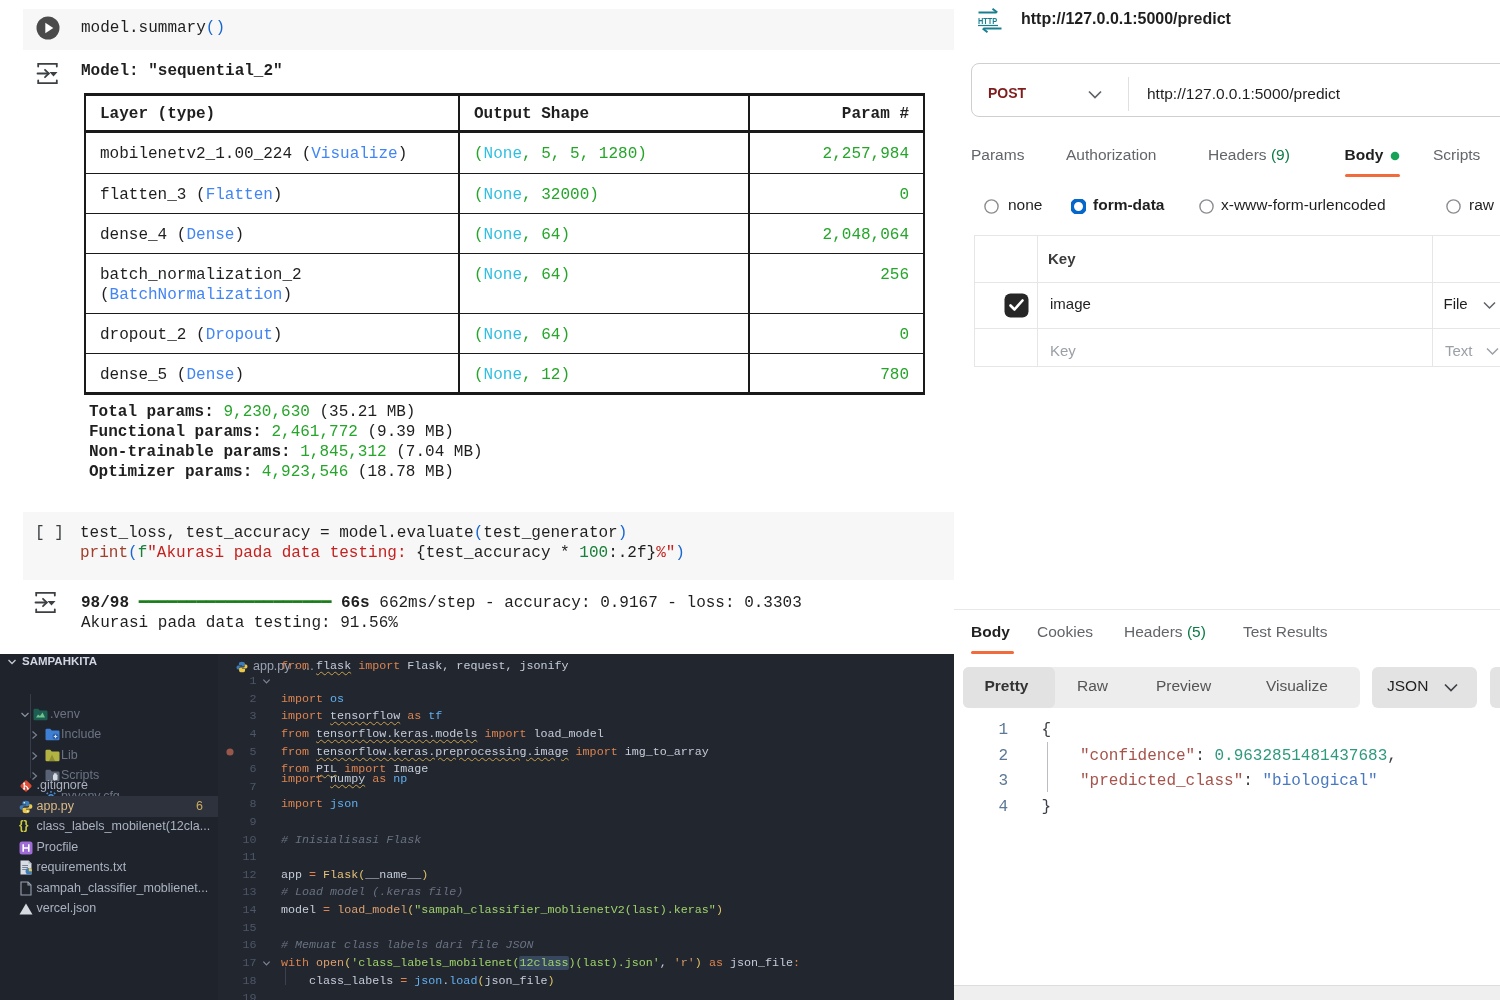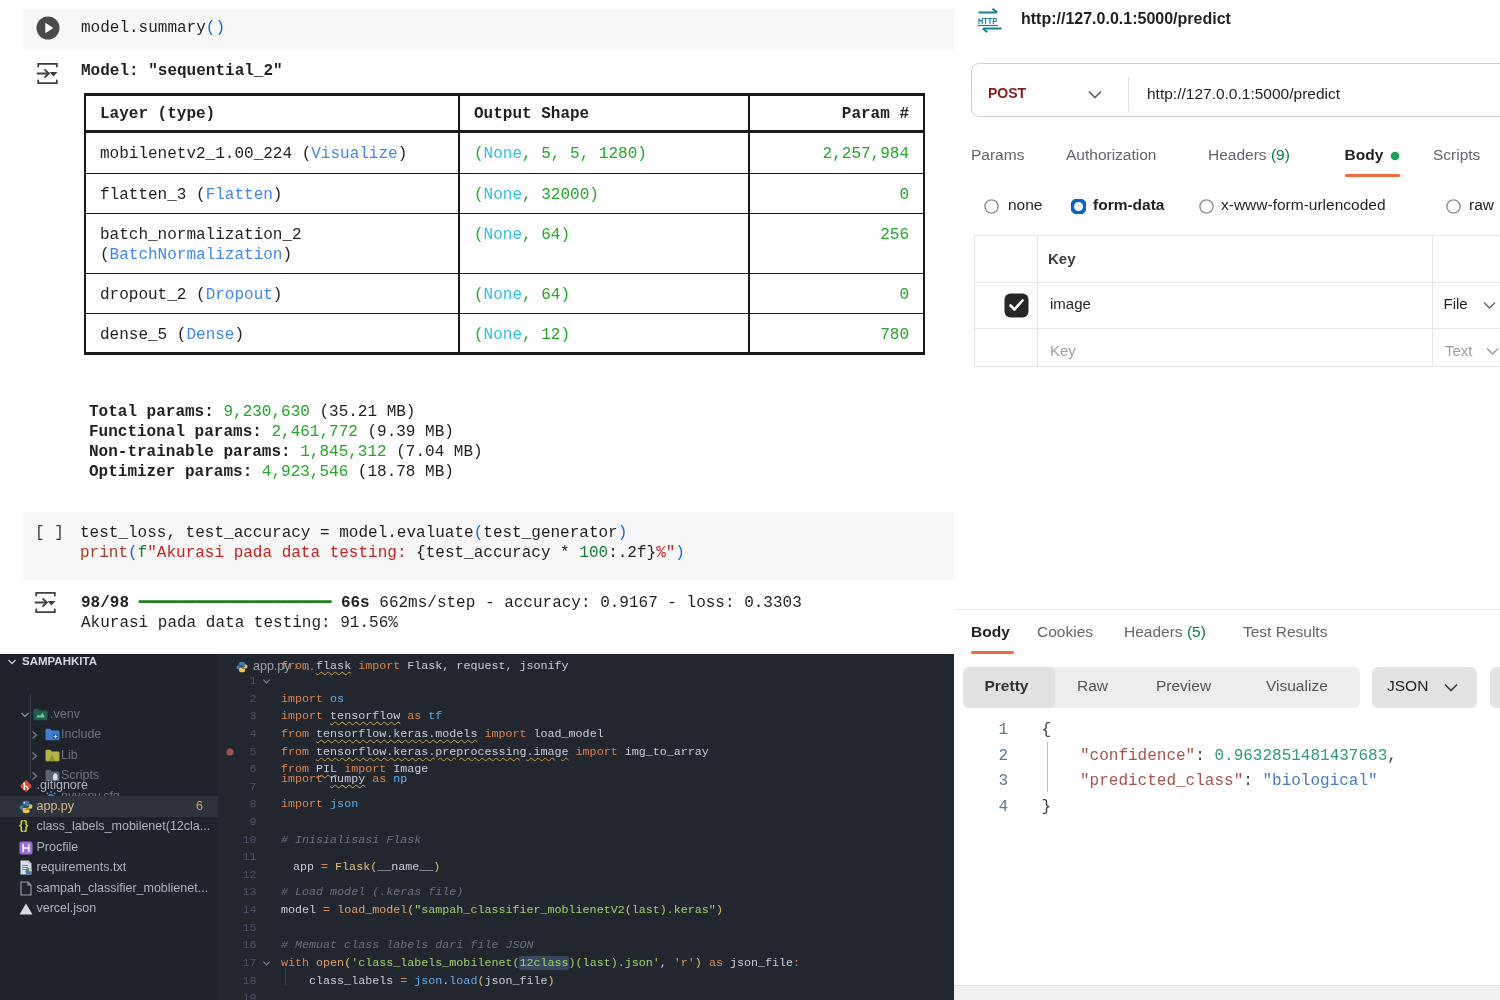--- a/index.html
+++ b/index.html
@@ -83,20 +83,25 @@
       <tr style="height:42px;">
             <td>mobilenetv2_1.00_224 (<span class="kblue">Visualize</span>)</td>
             <td><span class="kgreen">(<span class="kcyan">None</span>, 5, 5, 1280)</span></td>
             <td class="num kgreen">2,257,984</td>
           </tr>
       <tr style="height:40px;">
             <td>flatten_3 (<span class="kblue">Flatten</span>)</td>
             <td><span class="kgreen">(<span class="kcyan">None</span>, 32000)</span></td>
             <td class="num kgreen">0</td>
           </tr>
+      <tr style="height:40px;">
+            <td>dense_4 (<span class="kblue">Dense</span>)</td>
+            <td><span class="kgreen">(<span class="kcyan">None</span>, 64)</span></td>
+            <td class="num kgreen">2,048,064</td>
+          </tr>
       <tr style="height:60px;">
             <td style="line-height:20px;">batch_normalization_2
 (<span class="kblue">BatchNormalization</span>)</td>
             <td><span class="kgreen">(<span class="kcyan">None</span>, 64)</span></td>
             <td class="num kgreen">256</td>
           </tr>
       <tr style="height:40px;">
             <td>dropout_2 (<span class="kblue">Dropout</span>)</td>
             <td><span class="kgreen">(<span class="kcyan">None</span>, 64)</span></td>
             <td class="num kgreen">0</td>
@@ -280,21 +285,21 @@
         </svg>
       <div class="eline" style="left:281px; top:3px;"><span class="kw">from</span> <span class="sq">flask</span> <span class="kw">import</span> Flask, request, jsonify</div>
       <div class="eline" style="left:281px; top:35.6px;"><span class="kw">import</span> <span class="bl">os</span></div>
       <div class="eline" style="left:281px; top:53.2px;"><span class="kw">import</span> <span class="sq">tensorflow</span> <span class="kw">as</span> <span class="bl">tf</span></div>
       <div class="eline" style="left:281px; top:70.9px;"><span class="kw">from</span> <span class="sq">tensorflow.keras.models</span> <span class="kw">import</span> load_model</div>
       <div class="eline" style="left:281px; top:88.5px;"><span class="kw">from</span> <span class="sq">tensorflow.keras.preprocessing.image</span> <span class="kw">import</span> img_to_array</div>
       <div class="eline" style="left:281px; top:106.1px;"><span class="kw">from</span> <span class="sq">PIL</span> <span class="kw">import</span> Image</div>
       <div class="eline" style="left:281px; top:116px;"><span class="kw">import</span> <span class="sq">numpy</span> <span class="kw">as</span> <span class="bl">np</span></div>
       <div class="eline" style="left:281px; top:141.3px;"><span class="kw">import</span> <span class="bl">json</span></div>
       <div class="eline" style="left:281px; top:176.6px;"><span class="cm"># Inisialisasi Flask</span></div>
-      <div class="eline" style="left:281px; top:204px;margin-left:12px;">app <span class="kw">=</span> <span class="cls">Flask</span><span class="br">(</span>__name__<span class="br">)</span></div>
+      <div class="eline" style="left:281px; top:212px;">app <span class="kw">=</span> <span class="cls">Flask</span><span class="br">(</span>__name__<span class="br">)</span></div>
       <div class="eline" style="left:281px; top:229.4px;"><span class="cm"># Load model (.keras file)</span></div>
       <div class="eline" style="left:281px; top:247.1px;">model <span class="kw">=</span> <span class="fn">load_model</span><span class="br">(</span><span class="st">"sampah_classifier_moblienetV2(last).keras"</span><span class="br">)</span></div>
       <div class="eline" style="left:281px; top:282.3px;"><span class="cm"># Memuat class labels dari file JSON</span></div>
       <div class="eline" style="left:281px; top:299.9px;"><span class="kw">with</span> <span class="fn">open</span><span class="br">(</span><span class="st">'class_labels_mobilenet(<span style="background:#37475e; border-radius:2px;">12class</span>)(last).json'</span>, <span class="orp">'r'</span><span class="br">)</span> <span class="kw">as</span> json_file<span class="kw">:</span></div>
       <div class="eline" style="left:281px; top:317.5px;">    class_labels <span class="kw">=</span> <span class="bl">json</span>.<span class="bl">load</span><span class="br">(</span>json_file<span class="br">)</span></div>
       <div style="position:absolute; left:285px; top:313px; width:1px; height:18px; background:#3a4150;"></div>
     </div>
   </div>
   <div id="pm">
     <svg class="abs" style="left:23px; top:8px;" width="26" height="25" viewBox="0 0 26 25">

